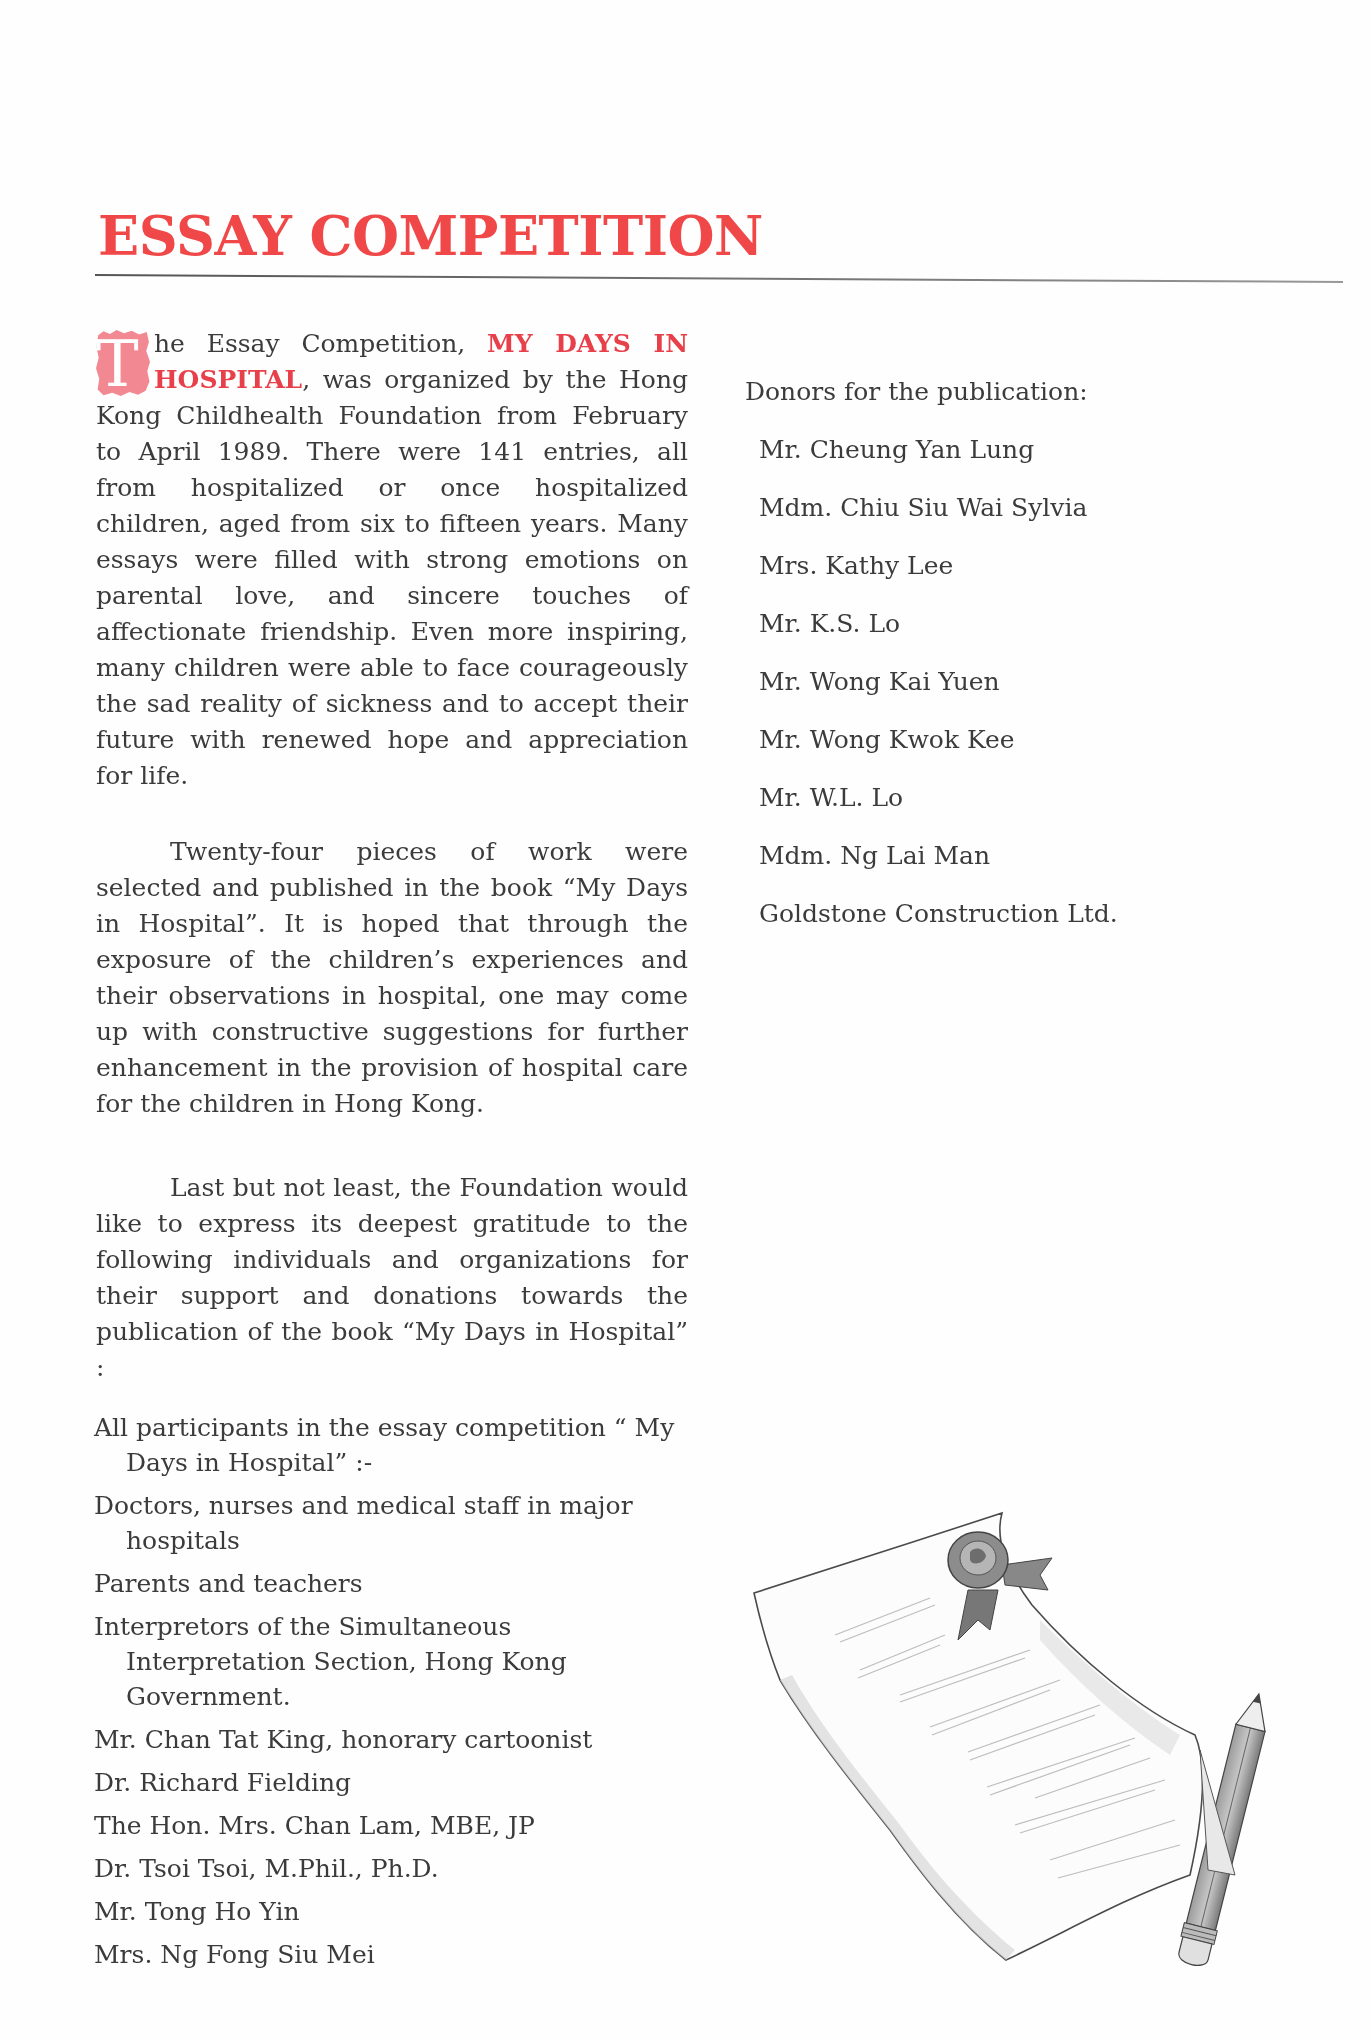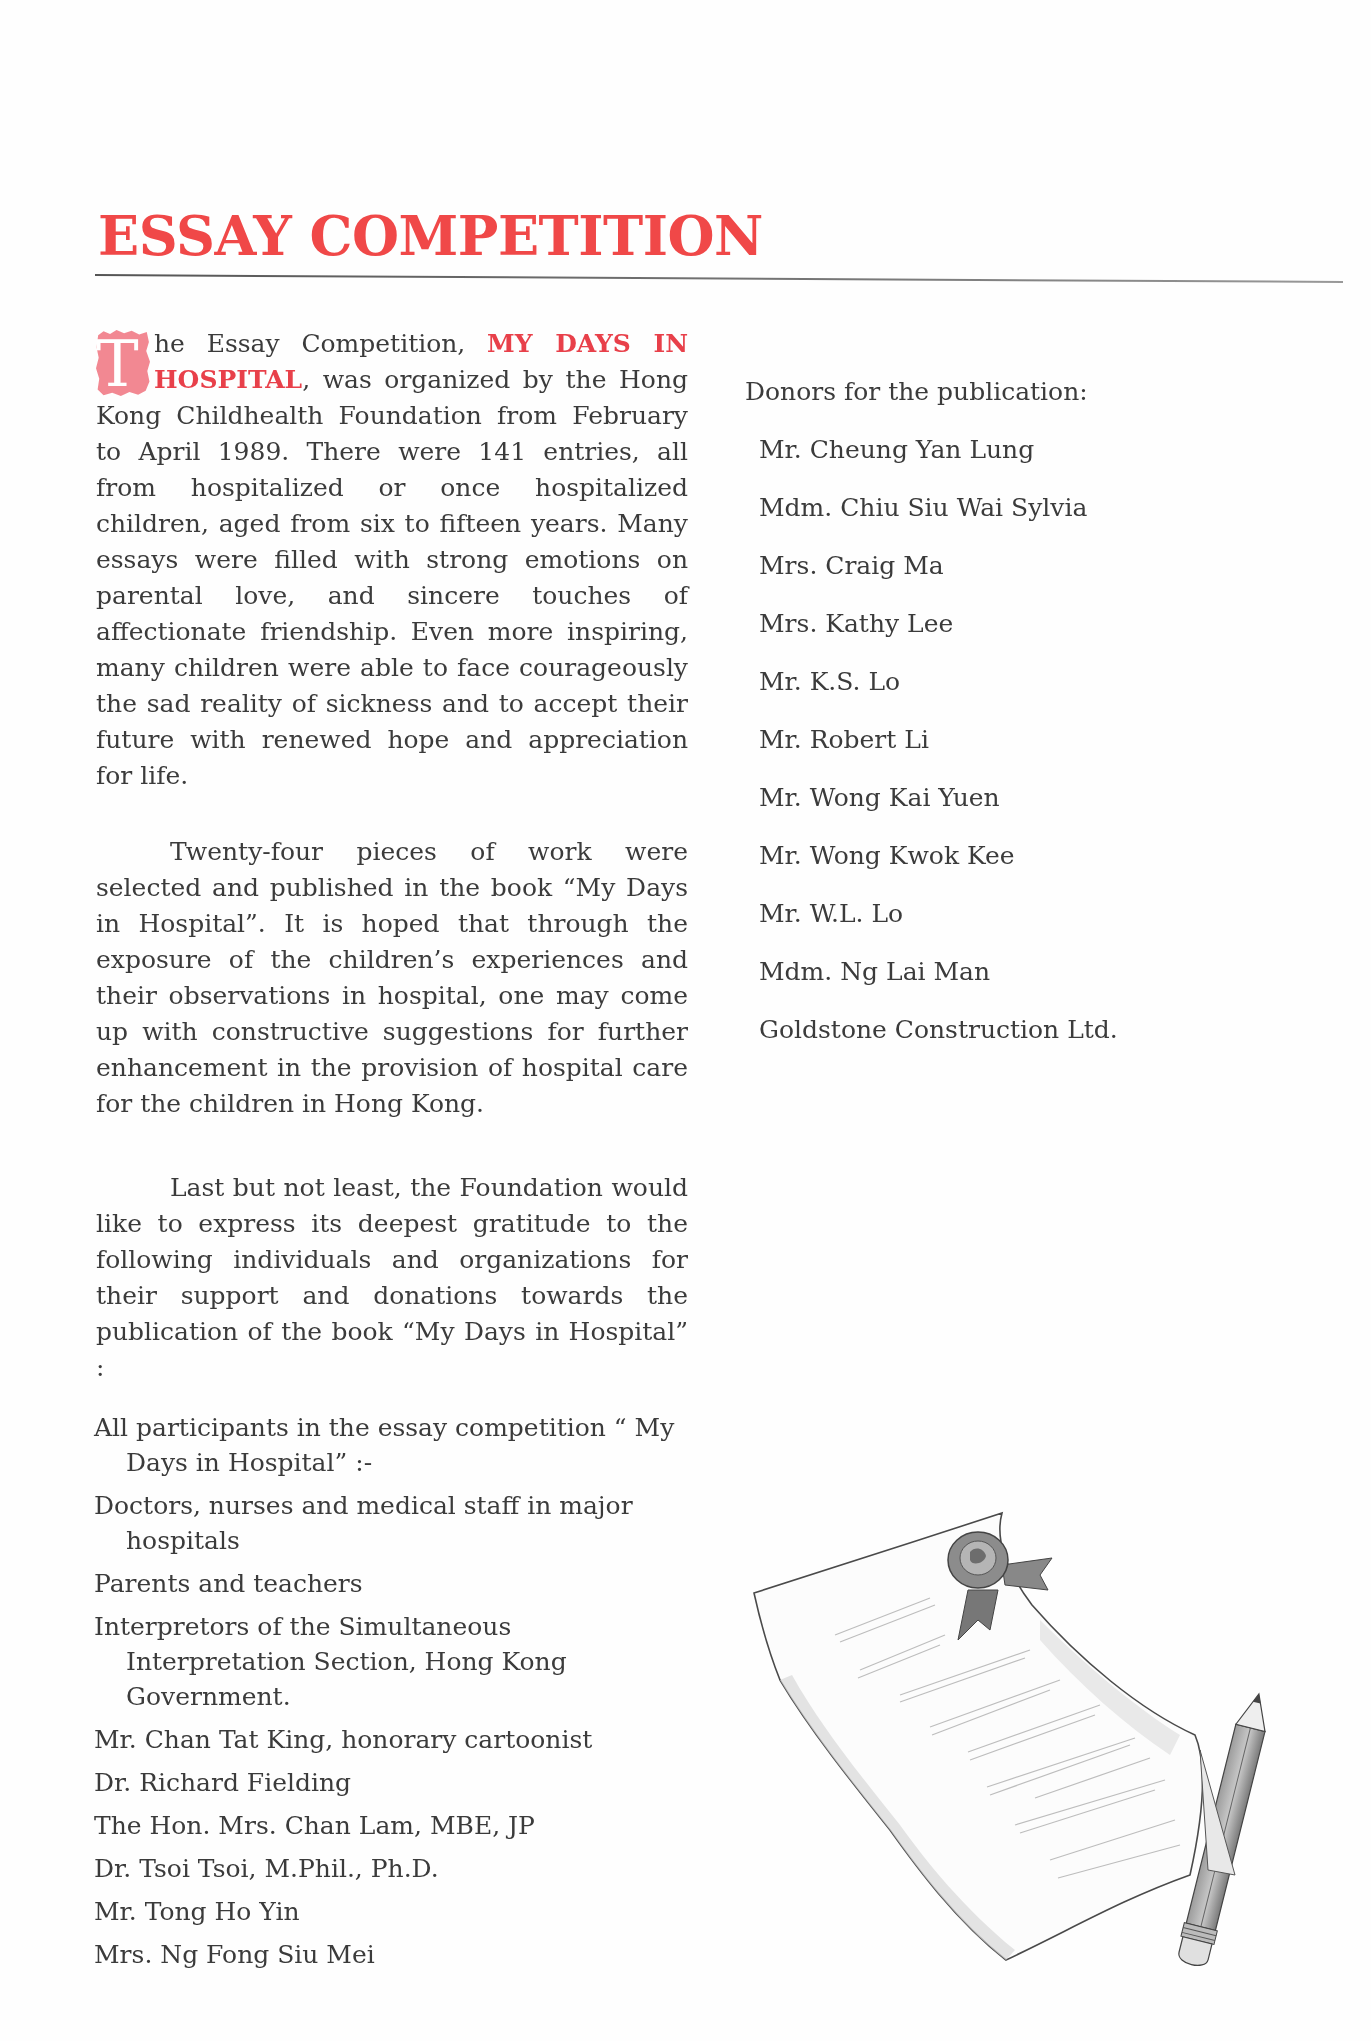--- a/index.html
+++ b/index.html
@@ -80,24 +80,22 @@
     <p class="ack-item">The Hon. Mrs. Chan Lam, MBE, JP</p>
     <p class="ack-item">Dr. Tsoi Tsoi, M.Phil., Ph.D.</p>
     <p class="ack-item">Mr. Tong Ho Yin</p>
     <p class="ack-item">Mrs. Ng Fong Siu Mei</p>
   </div>
 
   <div class="right-col body-text">
     <p class="donor-heading">Donors for the publication:</p>
     <p class="donor-item">Mr. Cheung Yan Lung</p>
     <p class="donor-item">Mdm. Chiu Siu Wai Sylvia</p>
-    <p class="donor-item">Mrs. Craig Ma</p>
     <p class="donor-item">Mrs. Kathy Lee</p>
     <p class="donor-item">Mr. K.S. Lo</p>
-    <p class="donor-item">Mr. Robert Li</p>
     <p class="donor-item">Mr. Wong Kai Yuen</p>
     <p class="donor-item">Mr. Wong Kwok Kee</p>
     <p class="donor-item">Mr. W.L. Lo</p>
     <p class="donor-item">Mdm. Ng Lai Man</p>
     <p class="donor-item">Goldstone Construction Ltd.</p>
   </div>
 
   <svg class="illustration" viewBox="0 0 580 540">
     <defs>
       <linearGradient id="shadeGrad" x1="0" y1="0" x2="1" y2="1">

